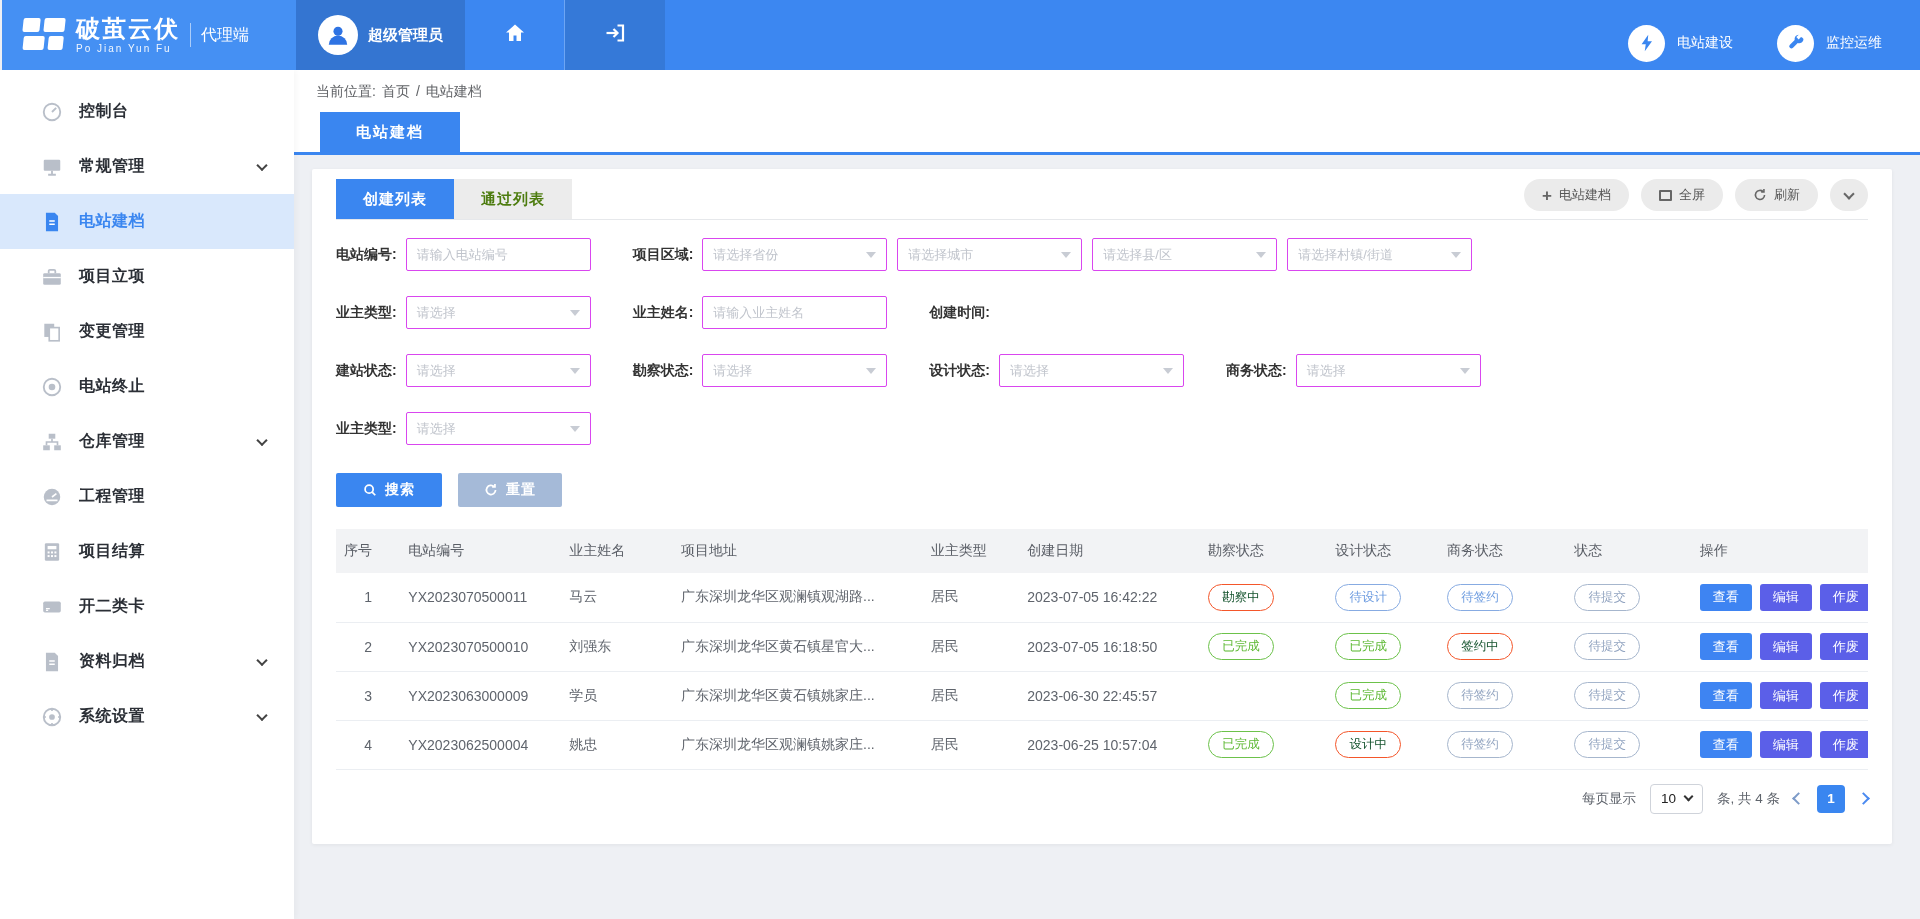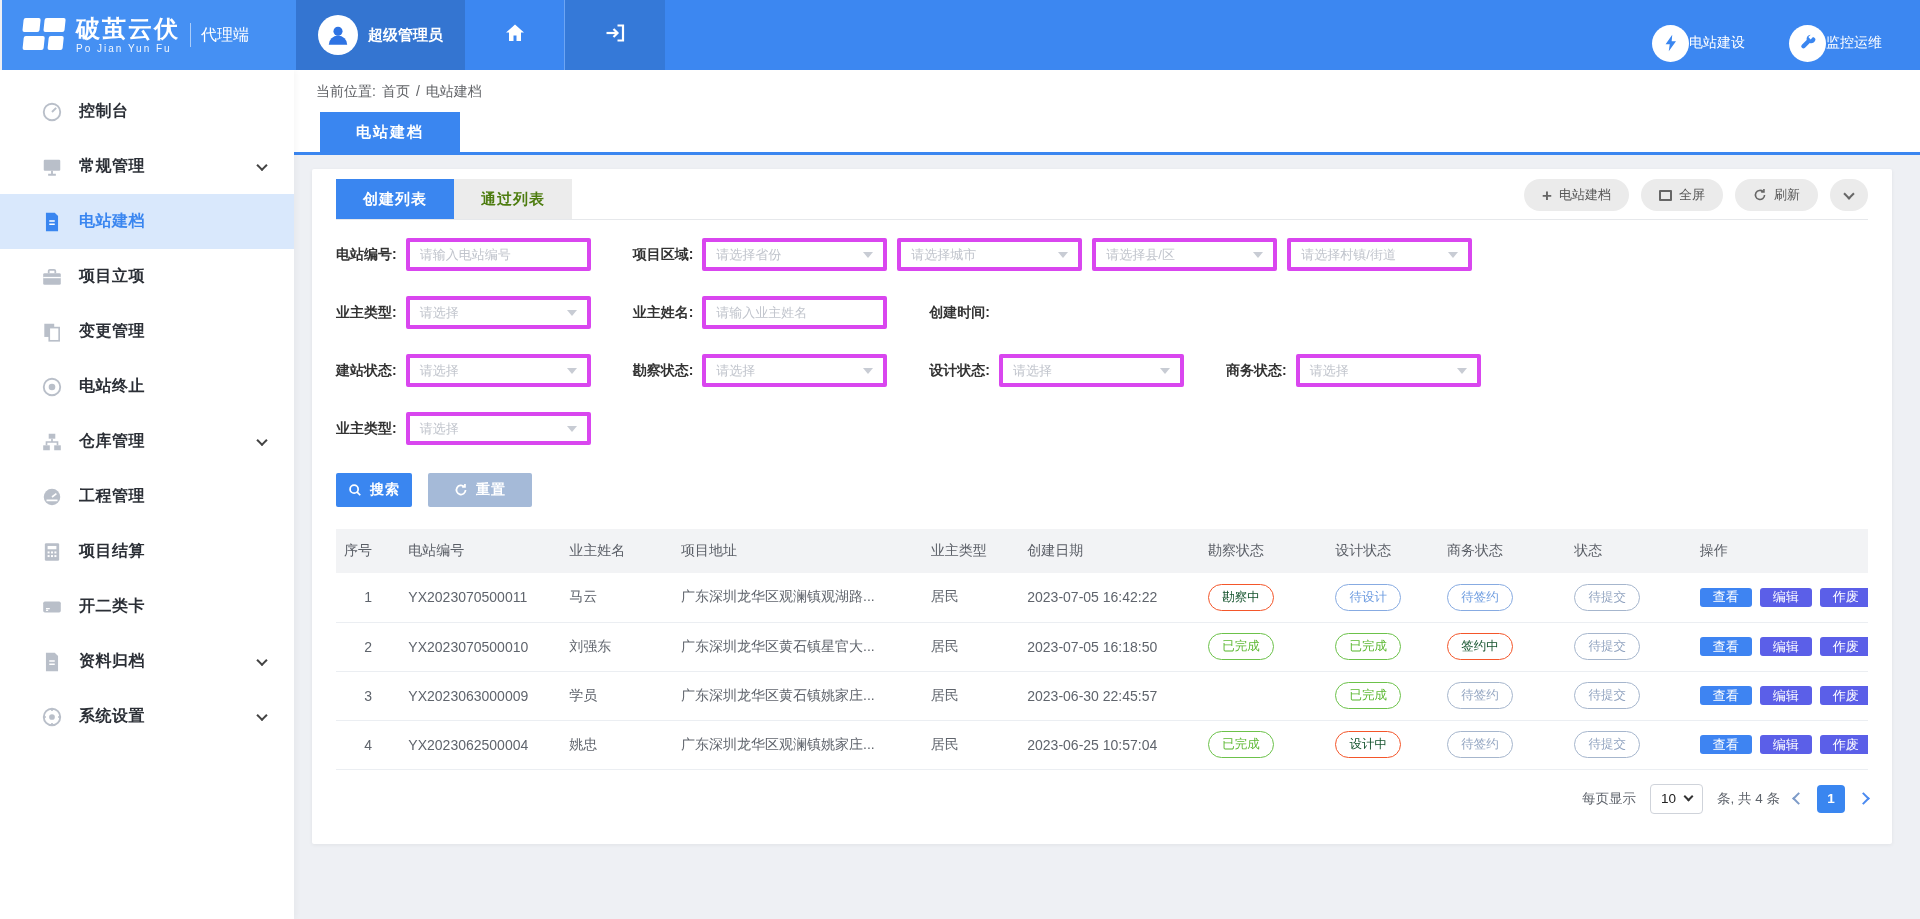--- a/index.html
+++ b/index.html
@@ -17,21 +17,21 @@
   .logo-title{font-size:24px;font-weight:700;letter-spacing:2px;line-height:1.05;}
   .logo-sub{font-size:10px;letter-spacing:2px;opacity:.92;margin-top:2px;}
   .portal{margin-left:10px;padding-left:10px;border-left:1px solid rgba(255,255,255,.55);font-size:16px;line-height:24px;height:24px;}
   .user-tile{display:flex;align-items:center;gap:10px;padding:0 22px;background:rgba(0,0,0,.13);cursor:pointer;}
   .avatar{width:40px;height:40px;border-radius:50%;background:#fff;display:flex;align-items:center;justify-content:center;overflow:hidden;}
   .user-name{font-size:15px;font-weight:700;}
   .home-tile,.logout-tile{width:100px;display:flex;align-items:center;justify-content:center;cursor:pointer;}
   .home-tile{border-right:1px solid rgba(255,255,255,.25);}
   .logout-tile{background:rgba(0,0,0,.10);}
   .h-spacer{flex:1;}
-  .hnav{display:flex;align-items:center;margin-right:44px;cursor:pointer;margin-top:16px;}
+  .hnav{display:flex;align-items:center;gap:12px;margin-right:44px;cursor:pointer;margin-top:16px;}
   .hnav:last-child{margin-right:40px;}
   .hnav-circle{width:37px;height:37px;border-radius:50%;background:#fff;display:flex;align-items:center;justify-content:center;}
   .hnav-label{font-size:14px;}
   
   .sidebar{position:fixed;top:70px;left:0;bottom:0;width:294px;background:#fff;padding-top:14px;box-shadow:2px 0 6px rgba(0,0,0,.04);z-index:10;}
   .side-item{height:55px;display:flex;align-items:center;padding-left:40px;position:relative;cursor:pointer;}
   .sicon{width:23px;height:23px;margin-right:16px;display:flex;align-items:center;justify-content:center;flex-shrink:0;}
   .slabel{font-size:16px;font-weight:700;color:#2b2f36;letter-spacing:.5px;}
   .side-item.active{background:#d9e8fc;}
   .side-item.active .slabel{color:#3a86f0;}
@@ -52,45 +52,45 @@
   .tbtn{display:flex;align-items:center;gap:7px;background:#ebebeb;border:none;border-radius:16px;height:32px;padding:0 18px;font-size:13px;color:#555;cursor:pointer;}
   .tbtn.round{padding:0 15px;}
   .plus-glyph{font-size:17px;font-weight:700;color:#666;line-height:1;}
   .fs-glyph{width:13px;height:11px;border:2px solid #666;border-radius:1px;}
   .tb-chev{width:8px;height:8px;border-right:2px solid #666;border-bottom:2px solid #666;transform:rotate(45deg);margin-top:-3px;}
   
   .filters{padding-top:18px;}
   .frow{display:flex;align-items:center;margin-bottom:25px;}
   .fgroup{display:flex;align-items:center;margin-right:42px;}
   .flabel{margin-right:9px;font-size:14px;font-weight:700;color:#333;white-space:nowrap;}
-  .finput,.fselect{width:185px;height:33px;border:4px solid #d946ef;border-radius:2px;background:#fff;}
+  .finput,.fselect{width:185px;height:33px;border:1px solid #d946ef;border-radius:2px;background:#fff;}
   .finput{padding:0 10px;font-size:13px;color:#333;outline:none;}
   .finput::placeholder{color:#c0c4cc;}
   .fselect{display:flex;align-items:center;justify-content:space-between;padding:0 10px;cursor:pointer;}
   .fselect .ph{font-size:13px;color:#c0c4cc;}
   .caret{width:0;height:0;border-left:5px solid transparent;border-right:5px solid transparent;border-top:6px solid #c8ccd4;}
   .region-selects{display:flex;gap:10px;}
   .fdate{position:relative;width:300px;}
   .fdate .finput{width:100%;padding-right:32px;}
   .cal-icon{position:absolute;right:9px;top:7px;}
   .factions{display:flex;gap:16px;margin-top:28px;}
-  .btn{display:flex;align-items:center;gap:8px;border:none;border-radius:2px;height:34px;padding:0 12px;font-size:14px;font-weight:700;color:#fff;cursor:pointer;letter-spacing:1px;}
+  .btn{display:flex;align-items:center;gap:8px;border:none;border-radius:2px;height:34px;padding:0 27px;font-size:14px;font-weight:700;color:#fff;cursor:pointer;letter-spacing:1px;}
   .btn-search{background:#3a86f0;}
   .btn-reset{background:#a5bad8;padding:0 26px;}
   
   .data-table{width:100%;border-collapse:collapse;margin-top:22px;table-layout:fixed;}
   .data-table thead th{background:#f2f3f5;height:44px;font-size:14px;color:#5a5e66;font-weight:400;text-align:left;padding:0 8px;white-space:nowrap;}
   .data-table tbody td{height:49px;border-bottom:1px solid #ebeef2;font-size:14px;color:#5f646c;padding:0 8px;white-space:nowrap;overflow:hidden;}
   .col-center{text-align:center;}
   .pill{display:inline-block;min-width:66px;padding:4px 10px;border-radius:14px;font-size:12.5px;text-align:center;border:1px solid;background:#fff;}
   .tone-orange{color:#14532d;border-color:#f4562a;}
   .tone-green{color:#5cb832;border-color:#6cc24a;}
   .tone-blue{color:#6d9ce0;border-color:#87abe2;}
   .tone-gray{color:#93a5c1;border-color:#a6b6cd;}
-  .op{border:none;border-radius:3px;color:#fff;font-size:13px;height:19px;padding:0 13px;margin-right:8px;cursor:pointer;}
+  .op{border:none;border-radius:3px;color:#fff;font-size:13px;height:27px;padding:0 13px;margin-right:8px;cursor:pointer;}
   .op-view{background:#3e84f2;}
   .op-edit,.op-void{background:#5b5fe8;}
   
   .pagination{display:flex;align-items:center;justify-content:flex-end;gap:14px;margin-top:14px;font-size:13.5px;color:#5f646c;}
   .pp-select{display:flex;align-items:center;gap:9px;border:1px solid #cfd3da;border-radius:4px;height:30px;padding:0 10px;cursor:pointer;color:#222;}
   .pp-caret{width:7px;height:7px;border-right:2px solid #333;border-bottom:2px solid #333;transform:rotate(45deg);margin-top:-4px;}
   .pg-chev{width:9px;height:9px;cursor:pointer;}
   .pg-prev{border-left:2px solid #7d9bc8;border-bottom:2px solid #7d9bc8;transform:rotate(45deg);}
   .pg-next{border-right:2px solid #4a8af0;border-bottom:2px solid #4a8af0;transform:rotate(-45deg);}
   .pg-num{width:28px;height:28px;background:#3a86f0;color:#fff;border-radius:4px;display:flex;align-items:center;justify-content:center;font-weight:700;cursor:pointer;}

